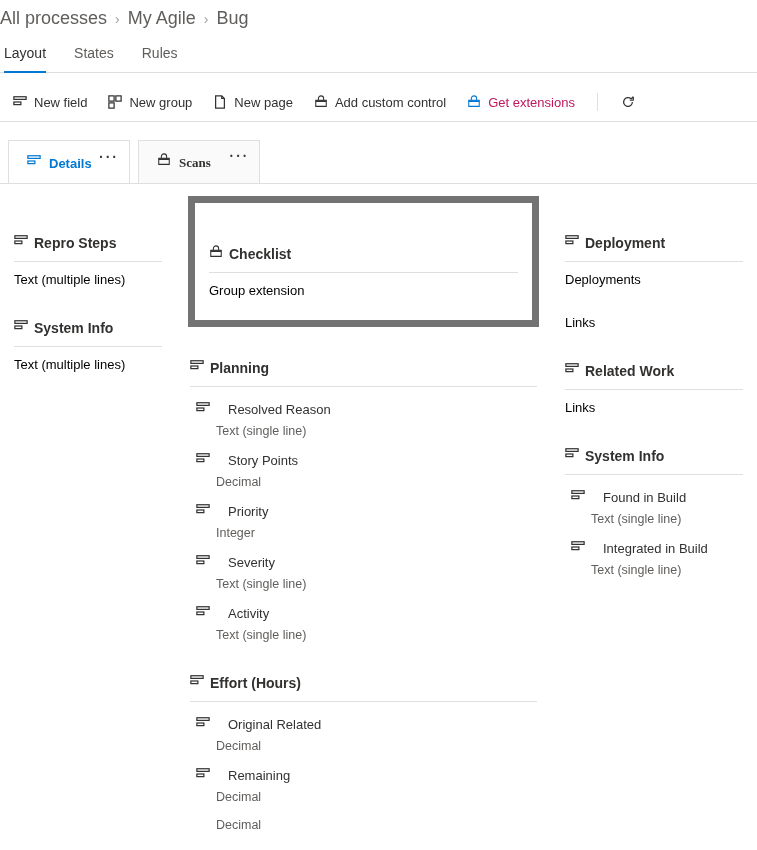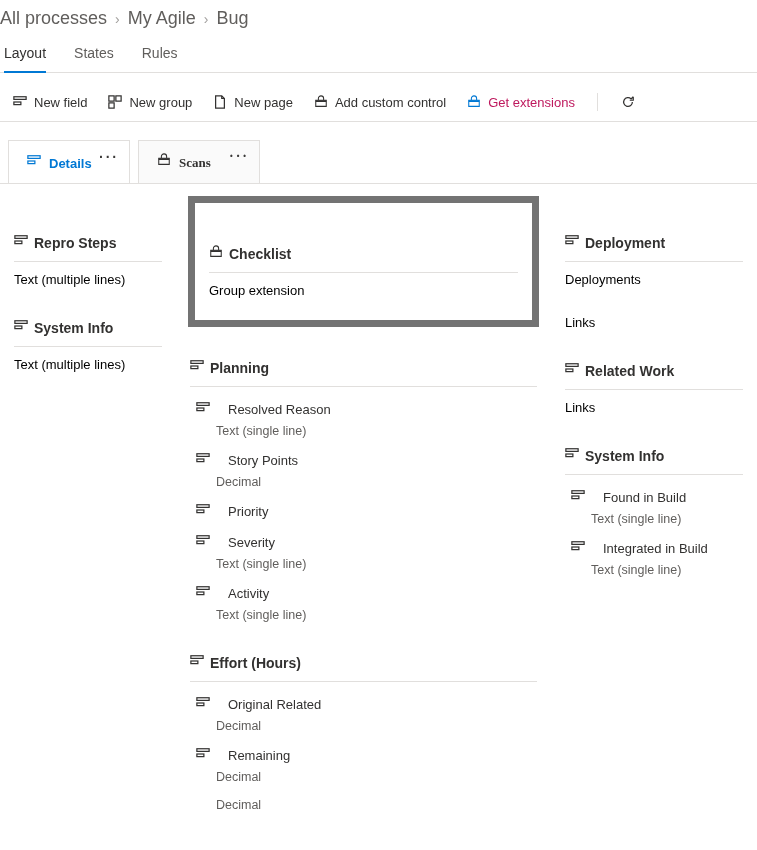--- a/index.html
+++ b/index.html
@@ -218,20 +218,21 @@
             <div class="fld-type">Decimal</div>
           </div>
           <div class="field">
             <div class="fld-head">
               <span class="ic"><svg viewBox="0 0 16 16">
                   <rect x="1" y="2" width="14" height="3"></rect>
                   <rect x="1" y="8" width="8" height="3"></rect>
                 </svg></span>
               <span>Priority</span>
             </div>
+            <div class="fld-type">Integer</div>
           </div>
           <div class="field">
             <div class="fld-head">
               <span class="ic"><svg viewBox="0 0 16 16">
                   <rect x="1" y="2" width="14" height="3"></rect>
                   <rect x="1" y="8" width="8" height="3"></rect>
                 </svg></span>
               <span>Severity</span>
             </div>
             <div class="fld-type">Text (single line)</div>

